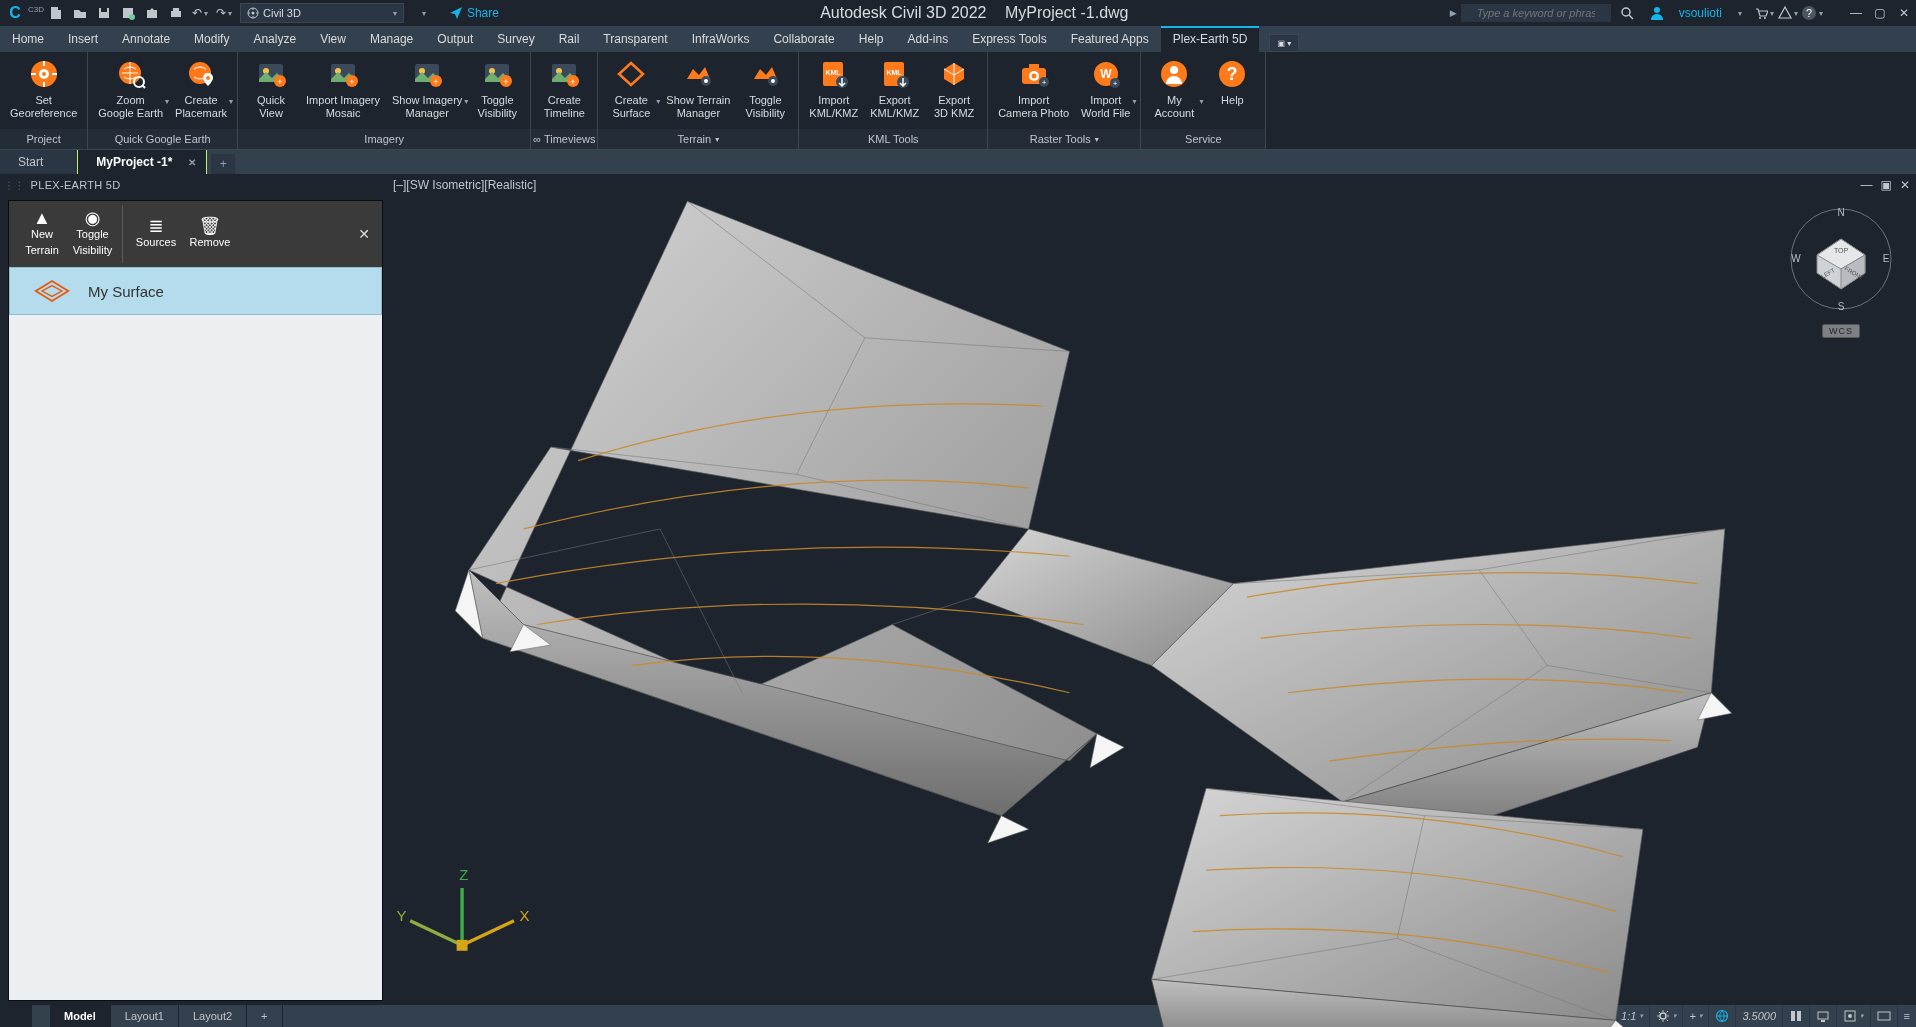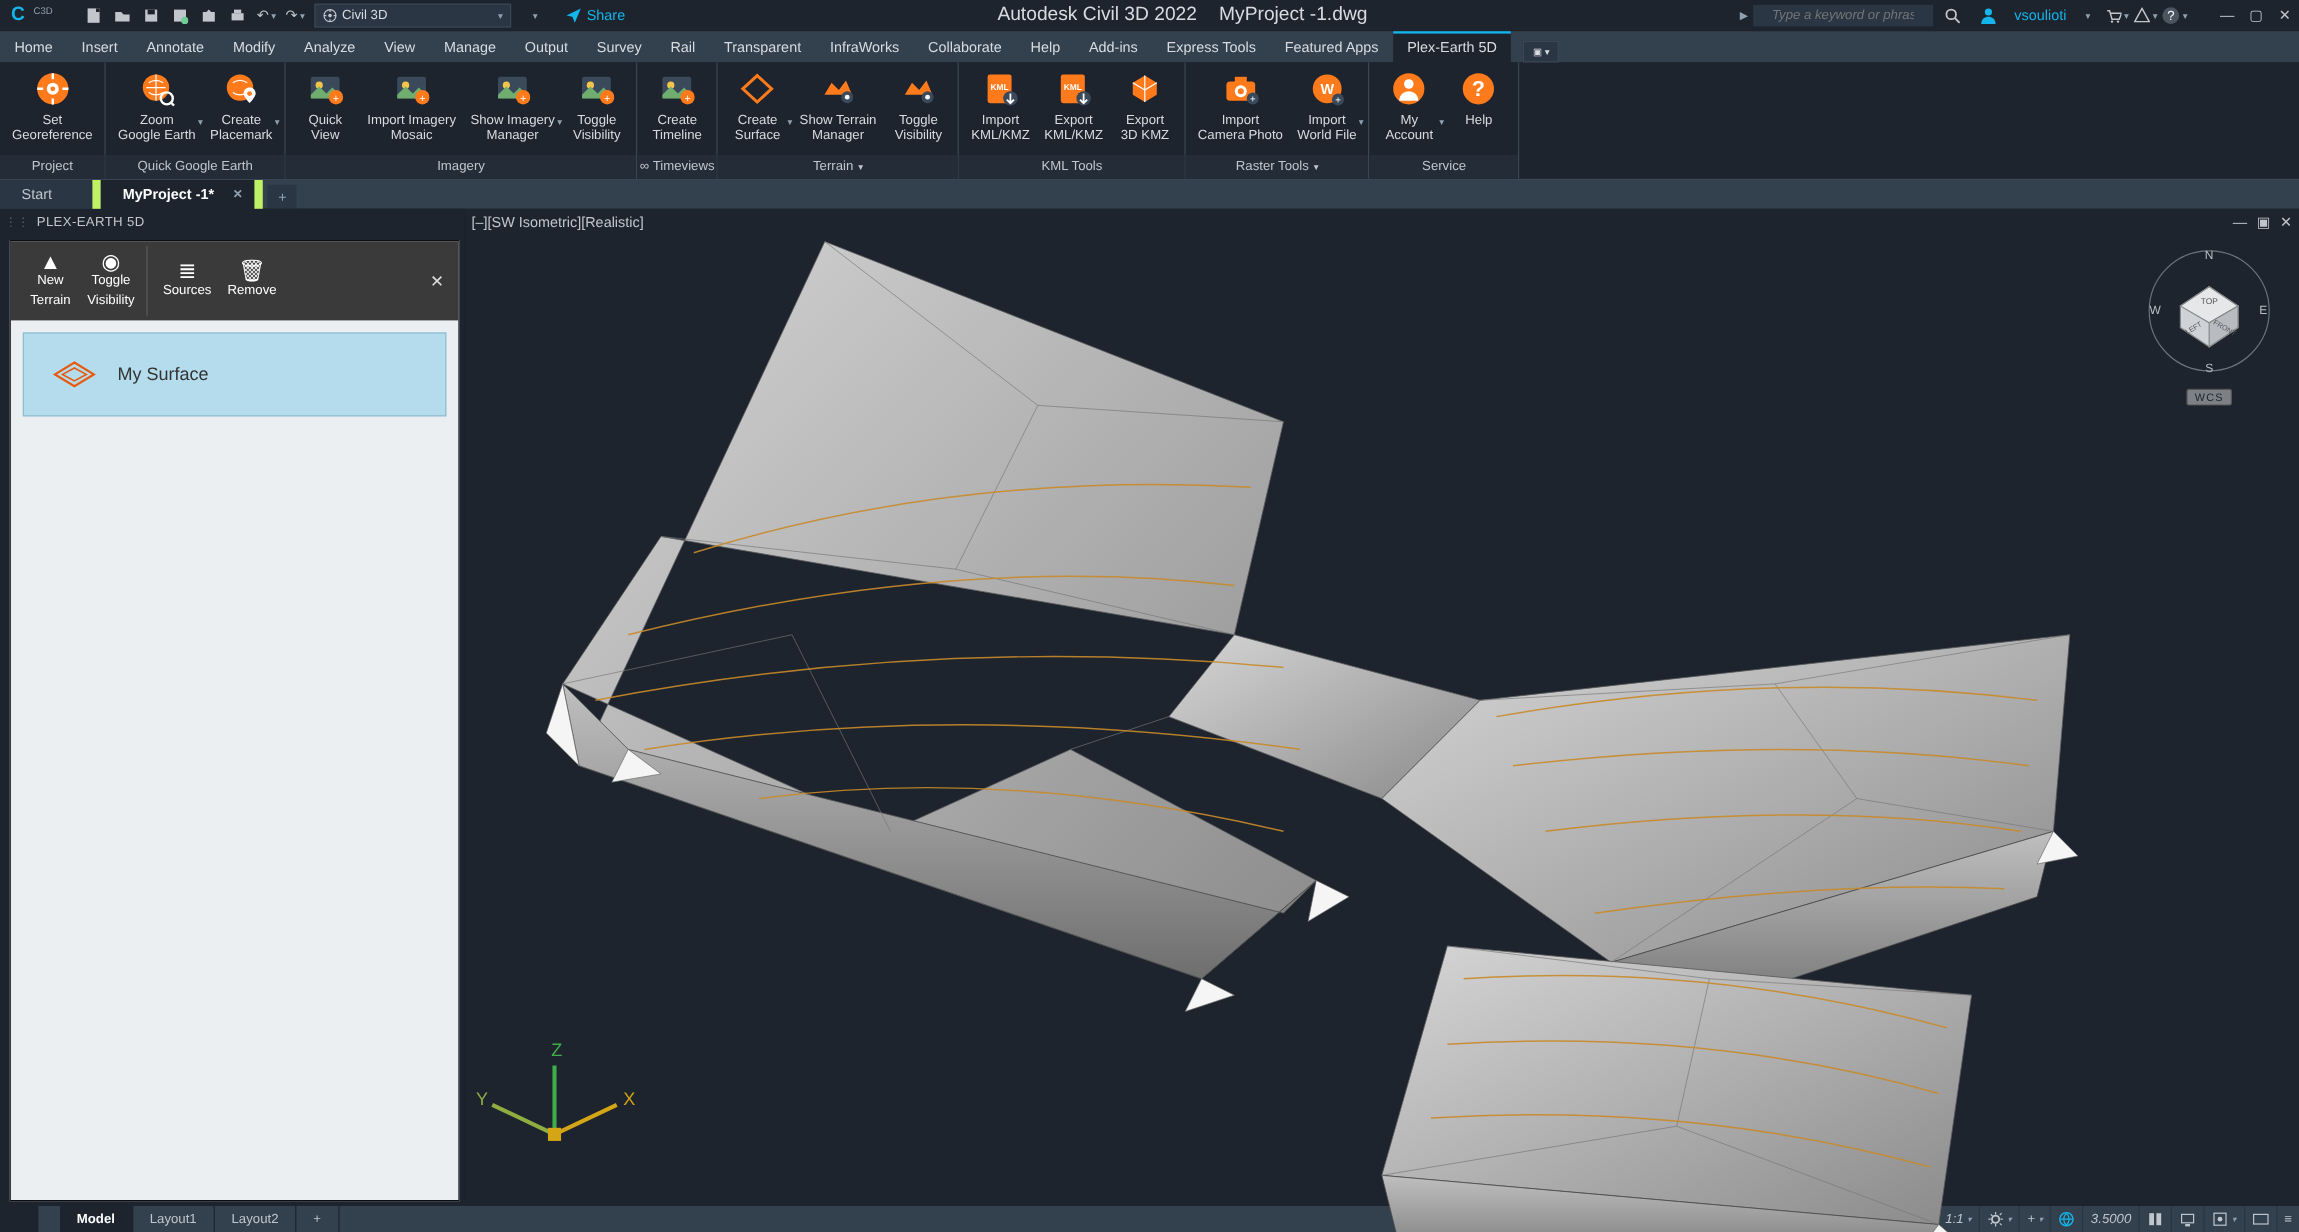--- a/index.html
+++ b/index.html
@@ -1,19 +1,19 @@
 <!DOCTYPE html>
 <html><head>
 <meta charset="utf-8">
 <style>
 * { margin: 0; padding: 0; box-sizing: border-box; font-family: "Segoe UI", Arial, sans-serif; user-select: none; }
 html, body { width: 1916px; height: 1027px; overflow: hidden; background: #1d242e; color: #d8dce0; }
 .titlebar { height: 26px; background: #1d242e; display: flex; align-items: center; font-size: 12px; }
 .titlebar .logo { width: 22px; height: 22px; margin: 0 2px 0 4px; display:flex; align-items:center; justify-content:center; color:#13b5ea; font-weight:bold; font-size:16px;}
-.titlebar .c3d { font-size: 8px; color:#8fa0b0; margin-right:22px; position:relative; top:-4px;}
+.titlebar .c3d { font-size: 8px; color:#8fa0b0; margin-right:0; position:relative; top:-4px;}
 .titlebar .qat-btn { width: 22px; height: 22px; display:flex; align-items:center; justify-content:center; color:#c0c6cc; margin: 0 1px;}
 .titlebar .ws-dd { display:flex; align-items:center; background:#2a3644; height:20px; padding:0 6px; margin:0 4px; font-size:11px; border:1px solid #3a4654;}
 .titlebar .gear { margin-left:4px; }
 .titlebar .share { color:#13b5ea; margin-left:14px; display:flex; align-items:center; gap:4px;}
 .titlebar .center { flex:1; text-align:center; color:#d8dce0; font-size:16px;}
 .titlebar .center .file { color:#d8dce0; margin-left:14px;}
 .titlebar .search { display:flex; align-items:center; gap:4px; }
 .titlebar .search input { background:#2a3644; border:none; color:#8fa0b0; font-style:italic; font-size:11px; height:18px; width:150px; padding:0 16px;}
 .titlebar .user { color:#13b5ea; display:flex; align-items:center; gap:14px; margin:0 10px;}
 .titlebar .winctl { width:20px; height:20px; display:flex; align-items:center; justify-content:center; color:#c0c6cc; margin:0 2px;}
@@ -26,36 +26,36 @@
 
 .ribbon { height: 98px; background:#1d242e; display:flex; border-bottom:1px solid #3a4654;}
 .panel { border-right:1px solid #3a4654; display:flex; flex-direction:column; }
 .panel-body { flex:1; display:flex; align-items:flex-start; padding:4px 6px 0 6px; gap:4px;}
 .panel-title { height:20px; font-size:11px; color:#c0c6cc; text-align:center; background:#232c37; display:flex; align-items:center; justify-content:center; gap:4px;}
 .rbtn { display:flex; flex-direction:column; align-items:center; justify-content:flex-start; font-size:11px; color:#d8dce0; text-align:center; padding:2px 4px; min-width:54px; line-height:13px; position:relative;}
 .rbtn .ico { width:32px; height:32px; margin-bottom:4px; display:flex; align-items:center; justify-content:center; }
 .rbtn .dd-arrow { font-size:8px; color:#8fa0b0; position:absolute; right:-2px; bottom:14px;}
 
 .filetabs { height:24px; background:#33404d; display:flex; align-items:flex-end; font-size:12px;}
-.filetabs .ftab { padding:4px 34px 4px 18px; color:#c0c6cc; background:#2a3644; height:24px; display:flex; align-items:center; border-right:7px solid #bef264; position:relative;}
+.filetabs .ftab { padding:4px 34px 4px 18px; color:#c0c6cc; background:#2a3644; height:24px; display:flex; align-items:center; border-right:1px solid #bef264; position:relative;}
 .filetabs .ftab.active { background:#1d242e; color:#fff; font-weight:600;}
 .filetabs .ftab .close { position:absolute; right:10px; font-size:10px; color:#8fa0b0;}
 .filetabs .plus { width:24px; height:20px; display:flex; align-items:center; justify-content:center; color:#8fa0b0; margin-left:4px; background:#2a3644;}
 
 .workarea { display:flex; height: calc(1027px - 26px - 26px - 98px - 24px - 22px); }
 .palette-wrap { width:387px; background:#1d242e; display:flex; flex-direction:column;}
 .palette-title { height:22px; background:#1d242e; color:#c0c6cc; font-size:11px; display:flex; align-items:center; padding-left:4px; letter-spacing:0.3px;}
 .palette-title .grip { color:#58636f; margin-right:6px; font-size:10px;}
 .palette { flex:1; margin:4px 4px 4px 8px; background:#eceff1; border:1px solid #0a0e12; display:flex; flex-direction:column;}
 .palette-toolbar { height:66px; background:#3a3a3a; display:flex; align-items:center; padding:0 6px; gap:0; color:#fff; font-size:11px;}
 .ptbtn { display:flex; flex-direction:column; align-items:center; justify-content:center; width:54px; height:58px; text-align:center; gap:4px; line-height:12px;}
 .ptbtn .pico { font-size:18px; color:#fff;}
 .ptbtn.sep-r { border-right:1px solid #5a5a5a; padding-right:6px; margin-right:6px;}
 .palette-toolbar .xbtn { margin-left:auto; color:#ddd; font-size:14px; padding:6px;}
-.surface-row { margin:10px; height:70px; background:#b4dcec; border:1px solid #8fbdd0; display:flex; align-items:center; gap:18px; padding-left:24px; font-size:15px; color:#333;}
+.surface-row { margin:0; height:48px; background:#b4dcec; border:1px solid #8fbdd0; display:flex; align-items:center; gap:18px; padding-left:24px; font-size:15px; color:#333;}
 .surface-row .dia { width:36px; height:24px; }
 
 .viewport { flex:1; position:relative; background:#1d242e; }
 .vp-header { position:absolute; top:4px; left:6px; font-size:12px; color:#c0c6cc;}
 .vp-winctl { position:absolute; top:4px; right:6px; display:flex; gap:8px; color:#c0c6cc; font-size:12px;}
 .viewcube-area { position:absolute; top:30px; right:20px; width:110px; height:160px; display:flex; flex-direction:column; align-items:center;}
 .wcs { background:#7d8084; color:#1d242e; font-size:9px; padding:1px 6px; border:1px solid #555; letter-spacing:1px; border-radius:2px;}
 .canvas { position:absolute; inset:0; }
 
 .layouttabs { height:22px; background:#33404d; display:flex; align-items:center; font-size:11px; color:#c0c6cc;margin-left:32px;}

